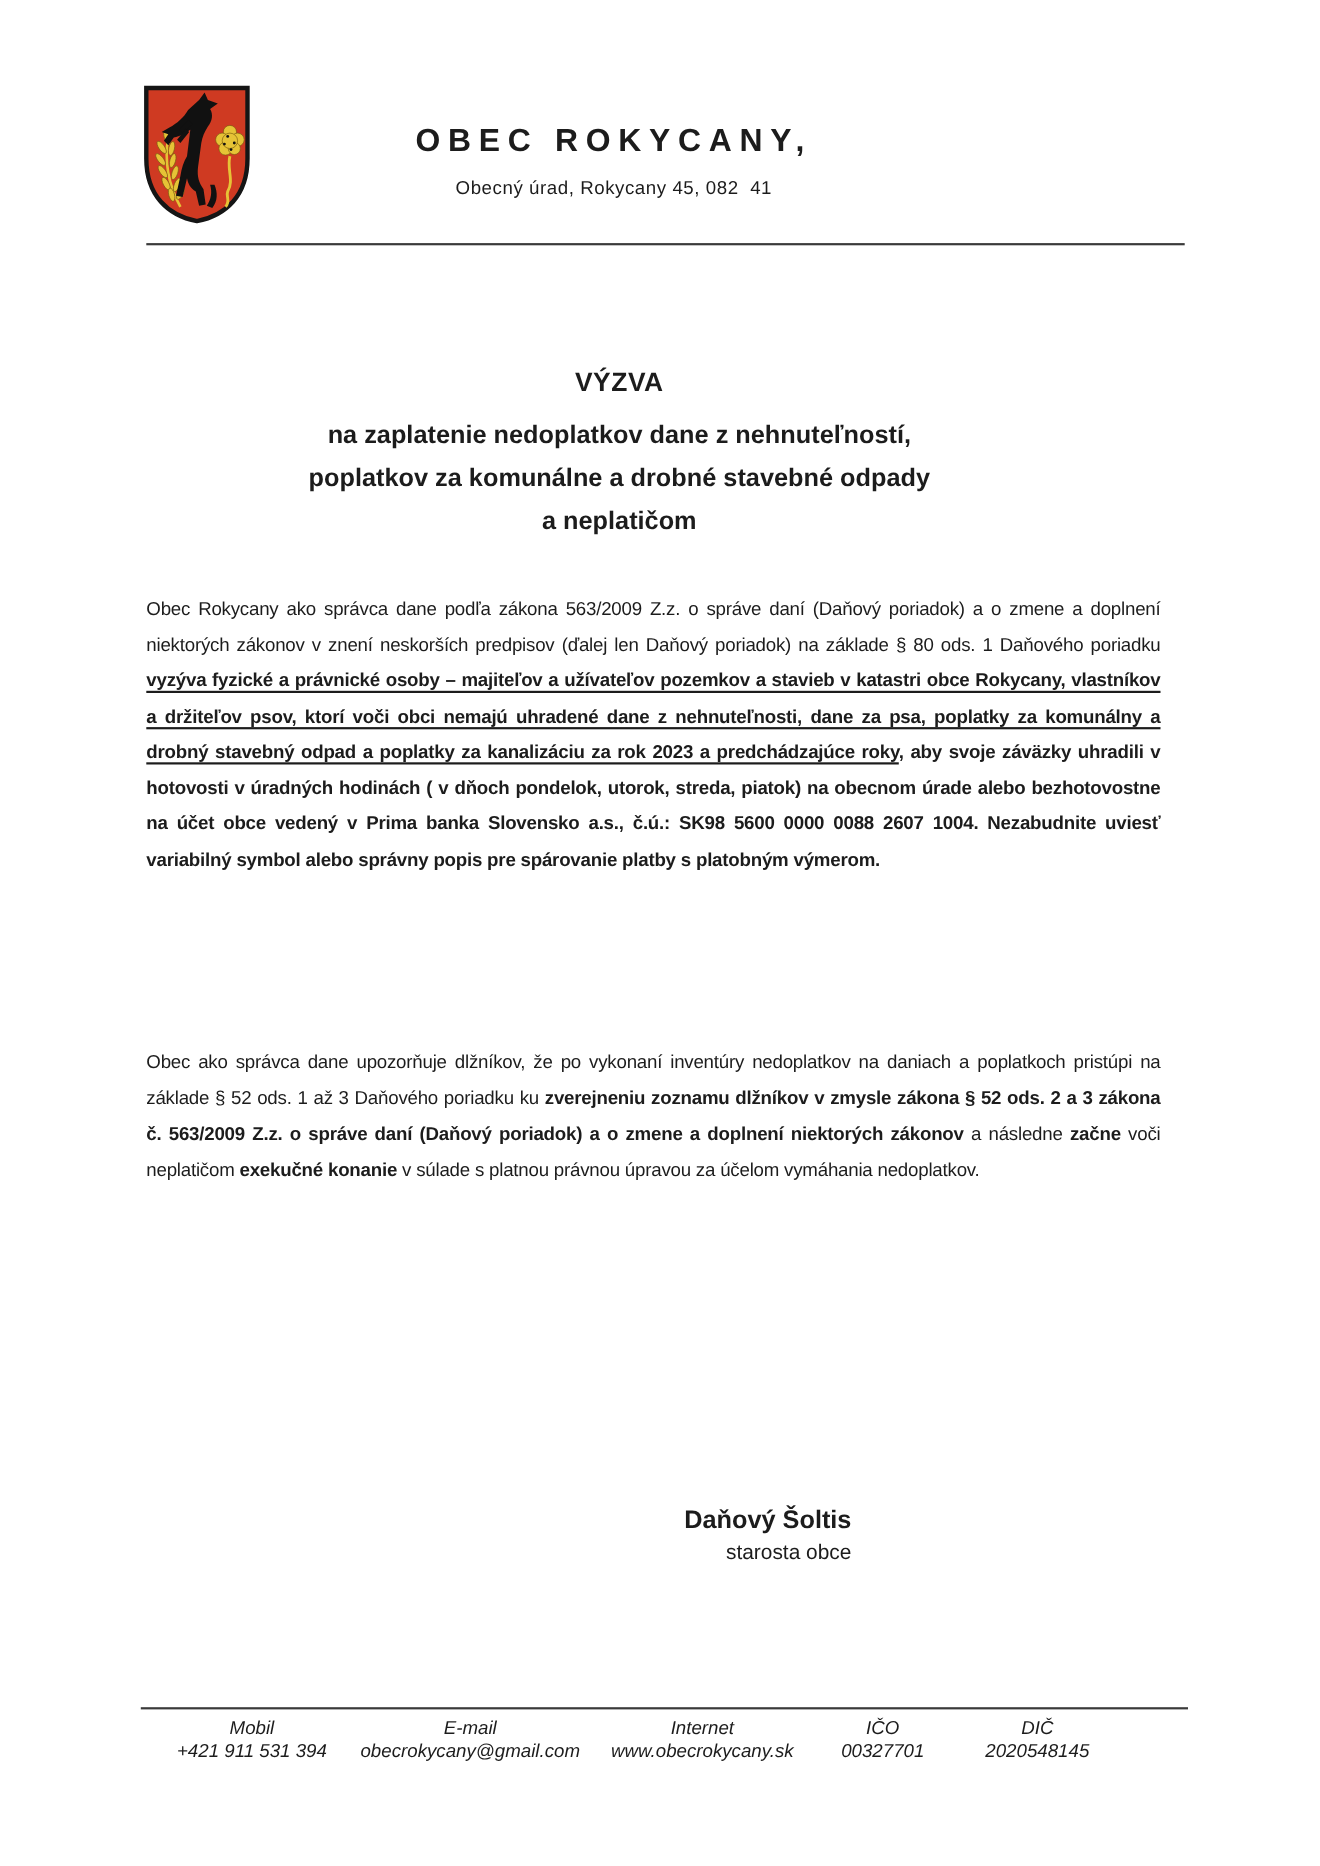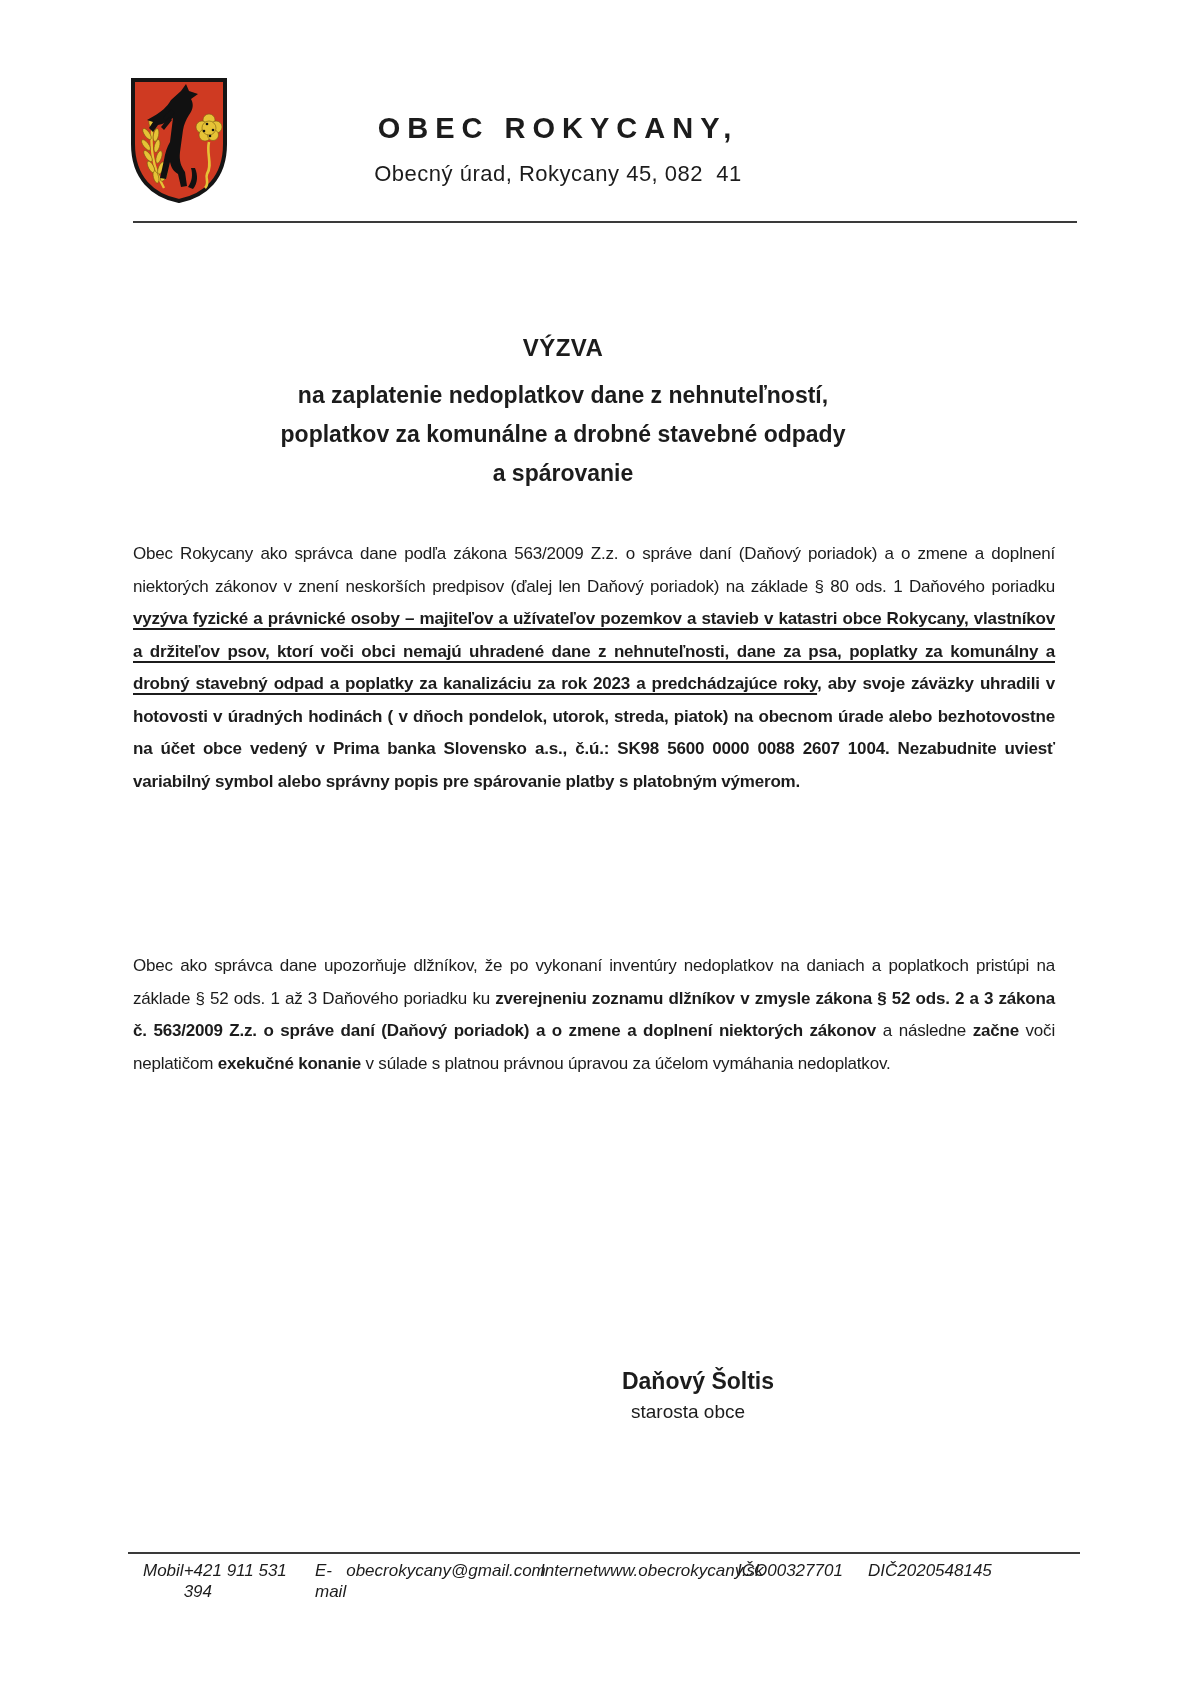--- a/index.html
+++ b/index.html
@@ -12,21 +12,21 @@
   .page { position: relative; width: 1200px; height: 1696px; overflow: hidden; }
 
   .crest { position: absolute; left: 128px; top: 76px; width: 102px; height: 130px; }
 
   .org-name {
     position: absolute; left: 133px; top: 112px; width: 850px;
     text-align: center; font-size: 29px; font-weight: bold; letter-spacing: 7px;
   }
   .address {
     position: absolute; left: 133px; top: 161px; width: 850px;
-    text-align: center; font-size: 22px; letter-spacing: 0.5px; white-space: pre;
+    text-align: center; font-size: 17px; letter-spacing: 0.5px; white-space: pre;
   }
   .header-rule {
     position: absolute; left: 133px; top: 221px; width: 944px; height: 0;
     border-top: 2px solid #3a3a3a;
   }
 
   .title-block { position: absolute; left: 133px; top: 326px; width: 860px; text-align: center; }
   .title-main { font-size: 24px; font-weight: bold; line-height: 44px; letter-spacing: 0.5px; margin: 0 0 6px 0; }
   .title-sub { font-size: 23px; font-weight: bold; line-height: 39px; margin: 0; }
 
@@ -38,33 +38,33 @@
   .para-1 { top: 538px; }
   .para-2 { top: 950px; }
   .b { font-weight: bold; }
   .u { text-decoration: underline; text-decoration-thickness: 2px; text-underline-offset: 3.5px; }
 
   .sig-name {
     position: absolute; left: 558px; top: 1368px; width: 280px;
     text-align: center; font-size: 23px; font-weight: bold;
   }
   .sig-role {
-    position: absolute; left: 548px; top: 1401px; width: 280px;
+    position: absolute; left: 577px; top: 1401px; width: 280px;
     text-align: center; font-size: 19px;
   }
 
   .footer-rule {
     position: absolute; left: 128px; top: 1552px; width: 952px; height: 0;
     border-top: 2px solid #3a3a3a;
   }
   .footer {
     position: absolute; left: 143px; top: 1560px; width: 940px;
     display: flex; font-style: italic; font-size: 17px; line-height: 21px;
   }
-  .fcol { display: flex; flex-direction: row; }
+  .fcol { display: flex; flex-direction: column; align-items: center; }
   .fcol-0 { width: 172px; }
   .fcol-1 { width: 225px; }
   .fcol-2 { width: 197px; }
   .fcol-3 { width: 131px; }
   .fcol-4 { width: 150px; }
 </style>
 </head>
 <body>
 
 <div class="page">
@@ -115,21 +115,21 @@
   </svg>
 
   <div class="org-name">OBEC ROKYCANY,</div>
   <div class="address">Obecný úrad, Rokycany 45, 082  41</div>
   <div class="header-rule"></div>
 
   <div class="title-block">
     <div class="title-main">VÝZVA</div>
     <div class="title-sub">na zaplatenie nedoplatkov dane z nehnuteľností,</div>
     <div class="title-sub">poplatkov za komunálne a drobné stavebné odpady</div>
-    <div class="title-sub">a spárovanie</div>
+    <div class="title-sub">a neplatičom</div>
   </div>
 
   <p class="para para-1"><span>Obec Rokycany ako správca dane podľa zákona 563/2009 Z.z. o správe daní (Daňový poriadok) a o zmene a doplnení niektorých zákonov v znení neskorších predpisov (ďalej len Daňový poriadok) na základe § 80 ods. 1 Daňového poriadku </span><span class="b u">vyzýva fyzické a právnické osoby – majiteľov a užívateľov pozemkov a stavieb v katastri obce Rokycany, vlastníkov a držiteľov psov, ktorí voči obci nemajú uhradené dane z nehnuteľnosti, dane za psa, poplatky za komunálny a drobný stavebný odpad a poplatky za kanalizáciu za rok 2023 a predchádzajúce roky</span><span class="b">, aby svoje záväzky uhradili v hotovosti v úradných hodinách ( v dňoch pondelok, utorok, streda, piatok) na obecnom úrade alebo bezhotovostne na účet obce vedený v Prima banka Slovensko a.s., č.ú.: SK98 5600 0000 0088 2607 1004. Nezabudnite uviesť variabilný symbol alebo správny popis pre spárovanie platby s platobným výmerom.</span></p>
 
   <p class="para para-2"><span>Obec ako správca dane upozorňuje dlžníkov, že po vykonaní inventúry nedoplatkov na daniach a poplatkoch pristúpi na základe § 52 ods. 1 až 3 Daňového poriadku ku </span><span class="b">zverejneniu zoznamu dlžníkov v zmysle zákona § 52 ods. 2 a 3 zákona č. 563/2009 Z.z. o správe daní (Daňový poriadok) a o zmene a doplnení niektorých zákonov</span><span> a následne </span><span class="b">začne</span><span> voči neplatičom </span><span class="b">exekučné konanie</span><span> v súlade s platnou právnou úpravou za účelom vymáhania nedoplatkov.</span></p>
 
   <div class="sig-name">Daňový Šoltis</div>
   <div class="sig-role">starosta obce</div>
 
   <div class="footer-rule"></div>

